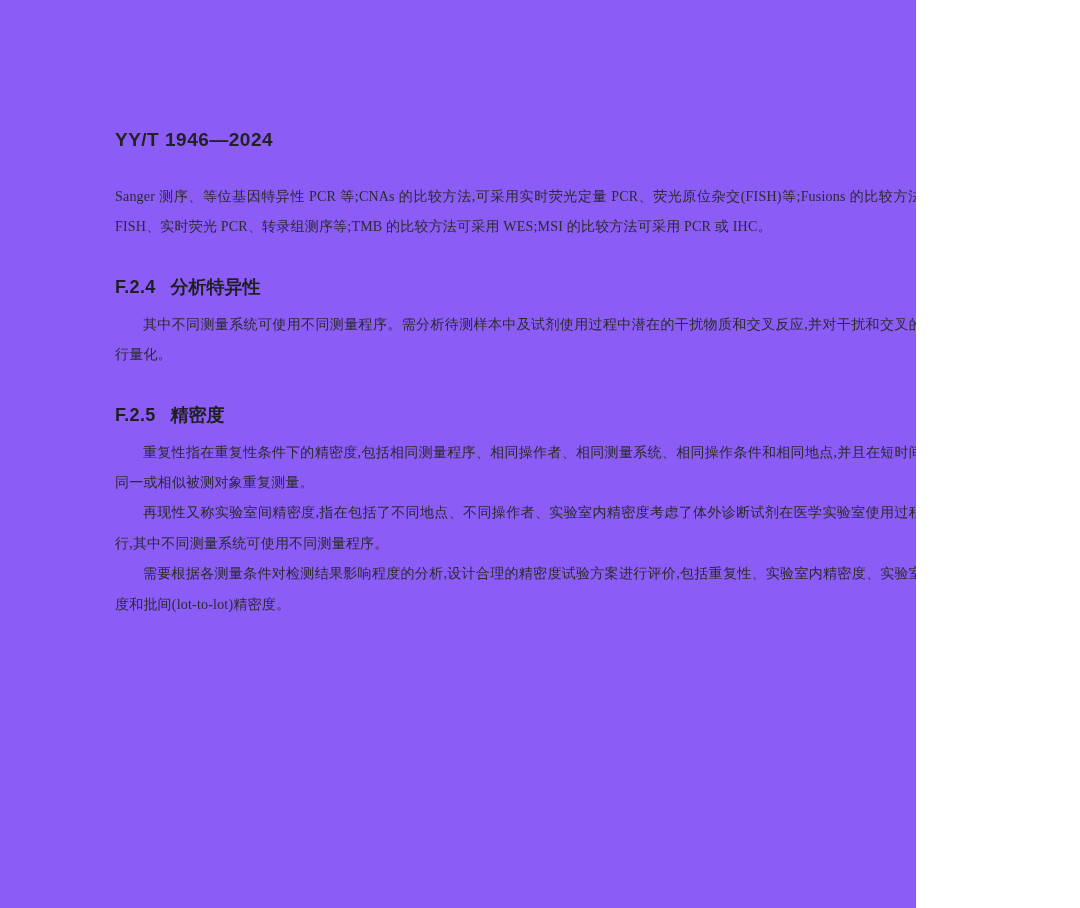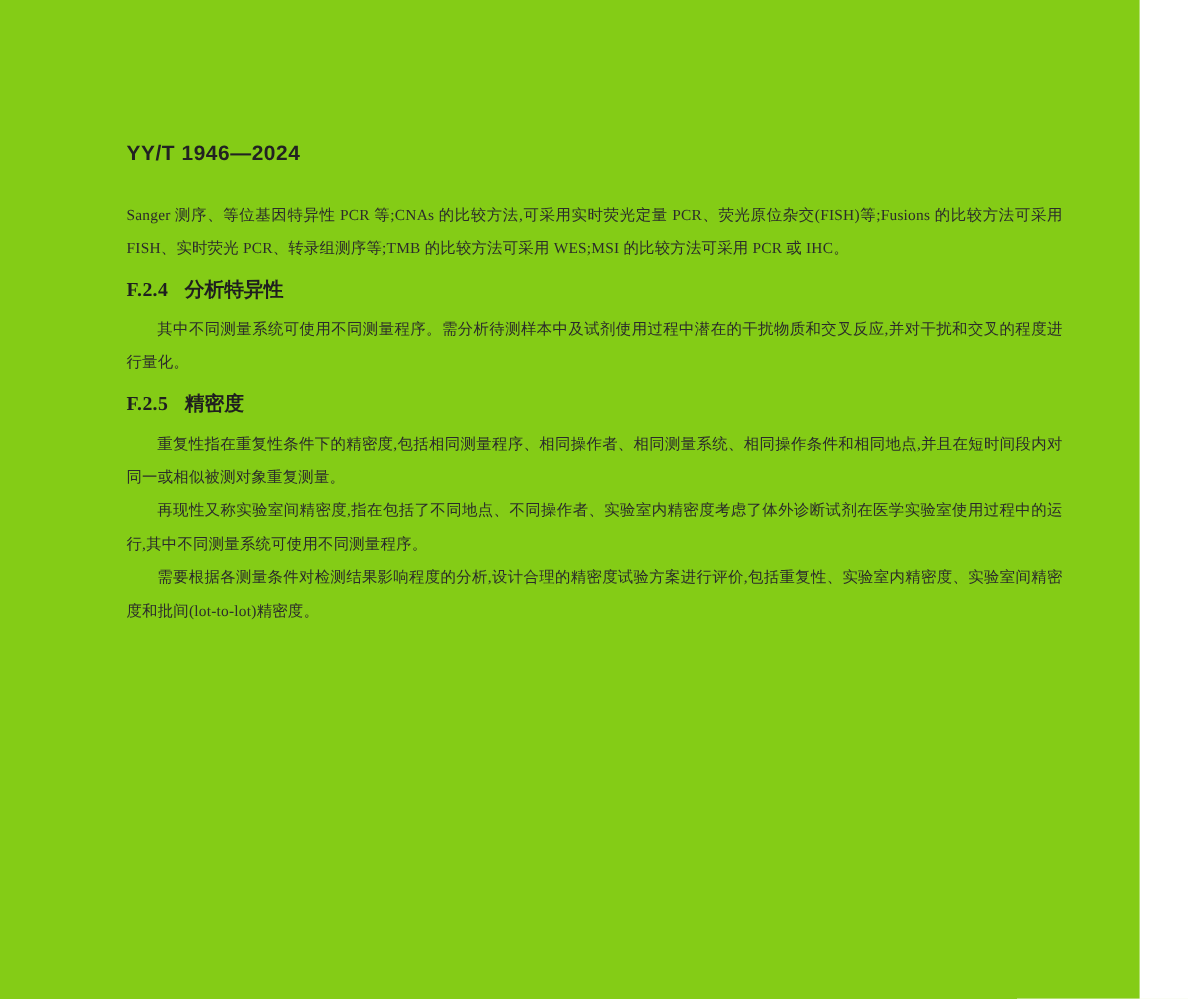--- a/index.html
+++ b/index.html
@@ -2,23 +2,23 @@
 <html lang="zh"><head>
 <meta charset="utf-8">
 <style>
   html, body {
     margin: 0;
     padding: 0;
     background: #ffffff;
   }
   .page {
     position: relative;
-    width: 1036px;
+    width: 916px;
     height: 908px;
-    background: #84cc16;
+    background: #8b5cf6;
     overflow: hidden;
     font-family: "Liberation Serif", "DejaVu Serif", serif;
     color: #2b2b2b;
     box-sizing: border-box;
   }
   .content {
     position: absolute;
     left: 115px;
     top: 128px;
     width: 851px;
@@ -38,26 +38,26 @@
     line-height: 30.4px;
     text-align: justify;
     text-justify: inter-ideograph;
     text-align-last: left;
     letter-spacing: 0.2px;
   }
   p.indented {
     text-indent: 2em;
   }
   h2.section-heading {
-    font-family: Liberation Serif, serif;
+    font-family: Liberation Sans, sans-serif;
     font-weight: bold;
     font-size: 18px;
     line-height: 24px;
     color: #1f1f1f;
-    margin: 8px 0 11px 0;
+    margin: 32px 0 11px 0;
   }
   h2.section-heading .sec-num {
     display: inline-block;
     margin-right: 15px;
     letter-spacing: 0.3px;
   }
 </style>
 </head>
 <body>
 

